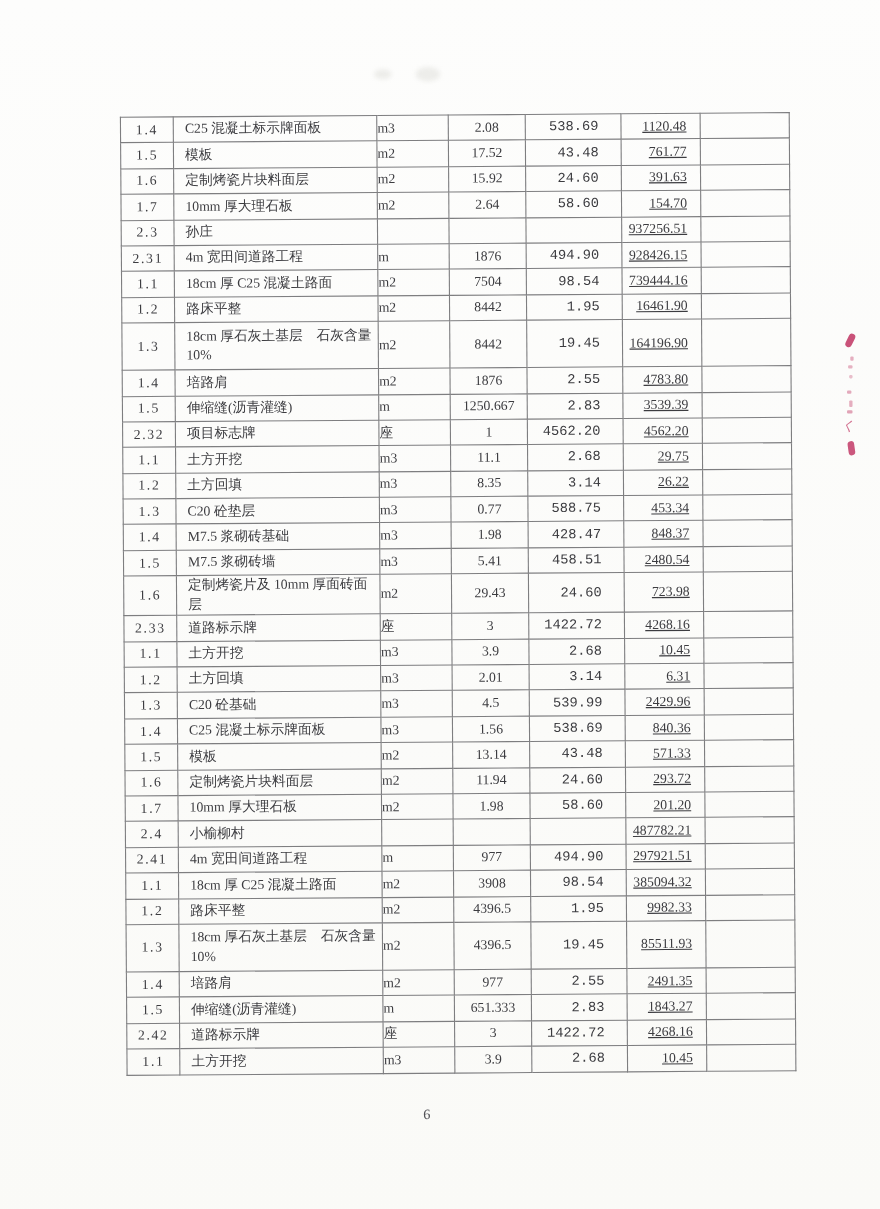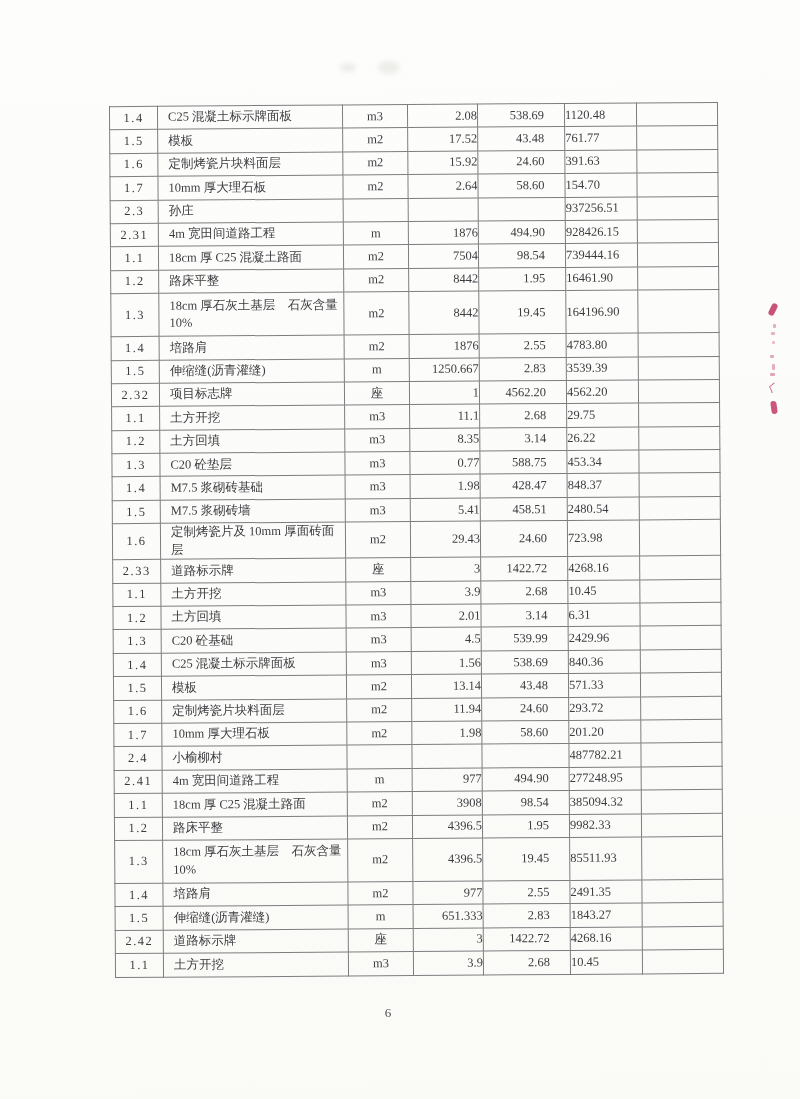--- a/index.html
+++ b/index.html
@@ -31,24 +31,24 @@
     font-size: 12.5px;
     color: #3c3c40;
     vertical-align: middle;
     overflow: hidden;
     padding: 0;
   }
   table.cost tr { height: 23.4px; }
   table.cost tr.tall { height: 43px; }
   .c-no    { text-align: center; letter-spacing: 1.5px; }
   .c-name  { text-align: left; padding: 0 4px 0 10px !important; white-space: pre-line; line-height: 1.4; }
-  .c-unit  { text-align: center; font-size: 12px; }
-  .c-qty   { text-align: right; }
-  .c-price { text-align: right; padding-right: 20px !important; }
-  .c-total { text-align: left; padding-right: 12px !important; }
+  .c-unit  { text-align: left; font-size: 12px; }
+  .c-qty   { text-align: center; }
+  .c-price { text-align: right; padding-right: 20px !important; font-family: Liberation Mono, monospace; }
+  .c-total { text-align: right; padding-right: 12px !important; text-decoration: underline; }
   .c-blank { }
   
   .pagenum {
     position: absolute;
     left: 370px; top: 1005px;
     width: 36px;
     text-align: center;
     font-size: 13px;
     color: #515156;
   }
@@ -335,21 +335,21 @@
       <td class="c-price"></td>
       <td class="c-total">487782.21</td>
       <td class="c-blank"></td>
     </tr>
         <tr>
       <td class="c-no">2.41</td>
       <td class="c-name">4m 宽田间道路工程</td>
       <td class="c-unit">m</td>
       <td class="c-qty">977</td>
       <td class="c-price">494.90</td>
-      <td class="c-total">277248.95</td>
+      <td class="c-total">297921.51</td>
       <td class="c-blank"></td>
     </tr>
         <tr>
       <td class="c-no">1.1</td>
       <td class="c-name">18cm 厚 C25 混凝土路面</td>
       <td class="c-unit">m2</td>
       <td class="c-qty">3908</td>
       <td class="c-price">98.54</td>
       <td class="c-total">385094.32</td>
       <td class="c-blank"></td>

